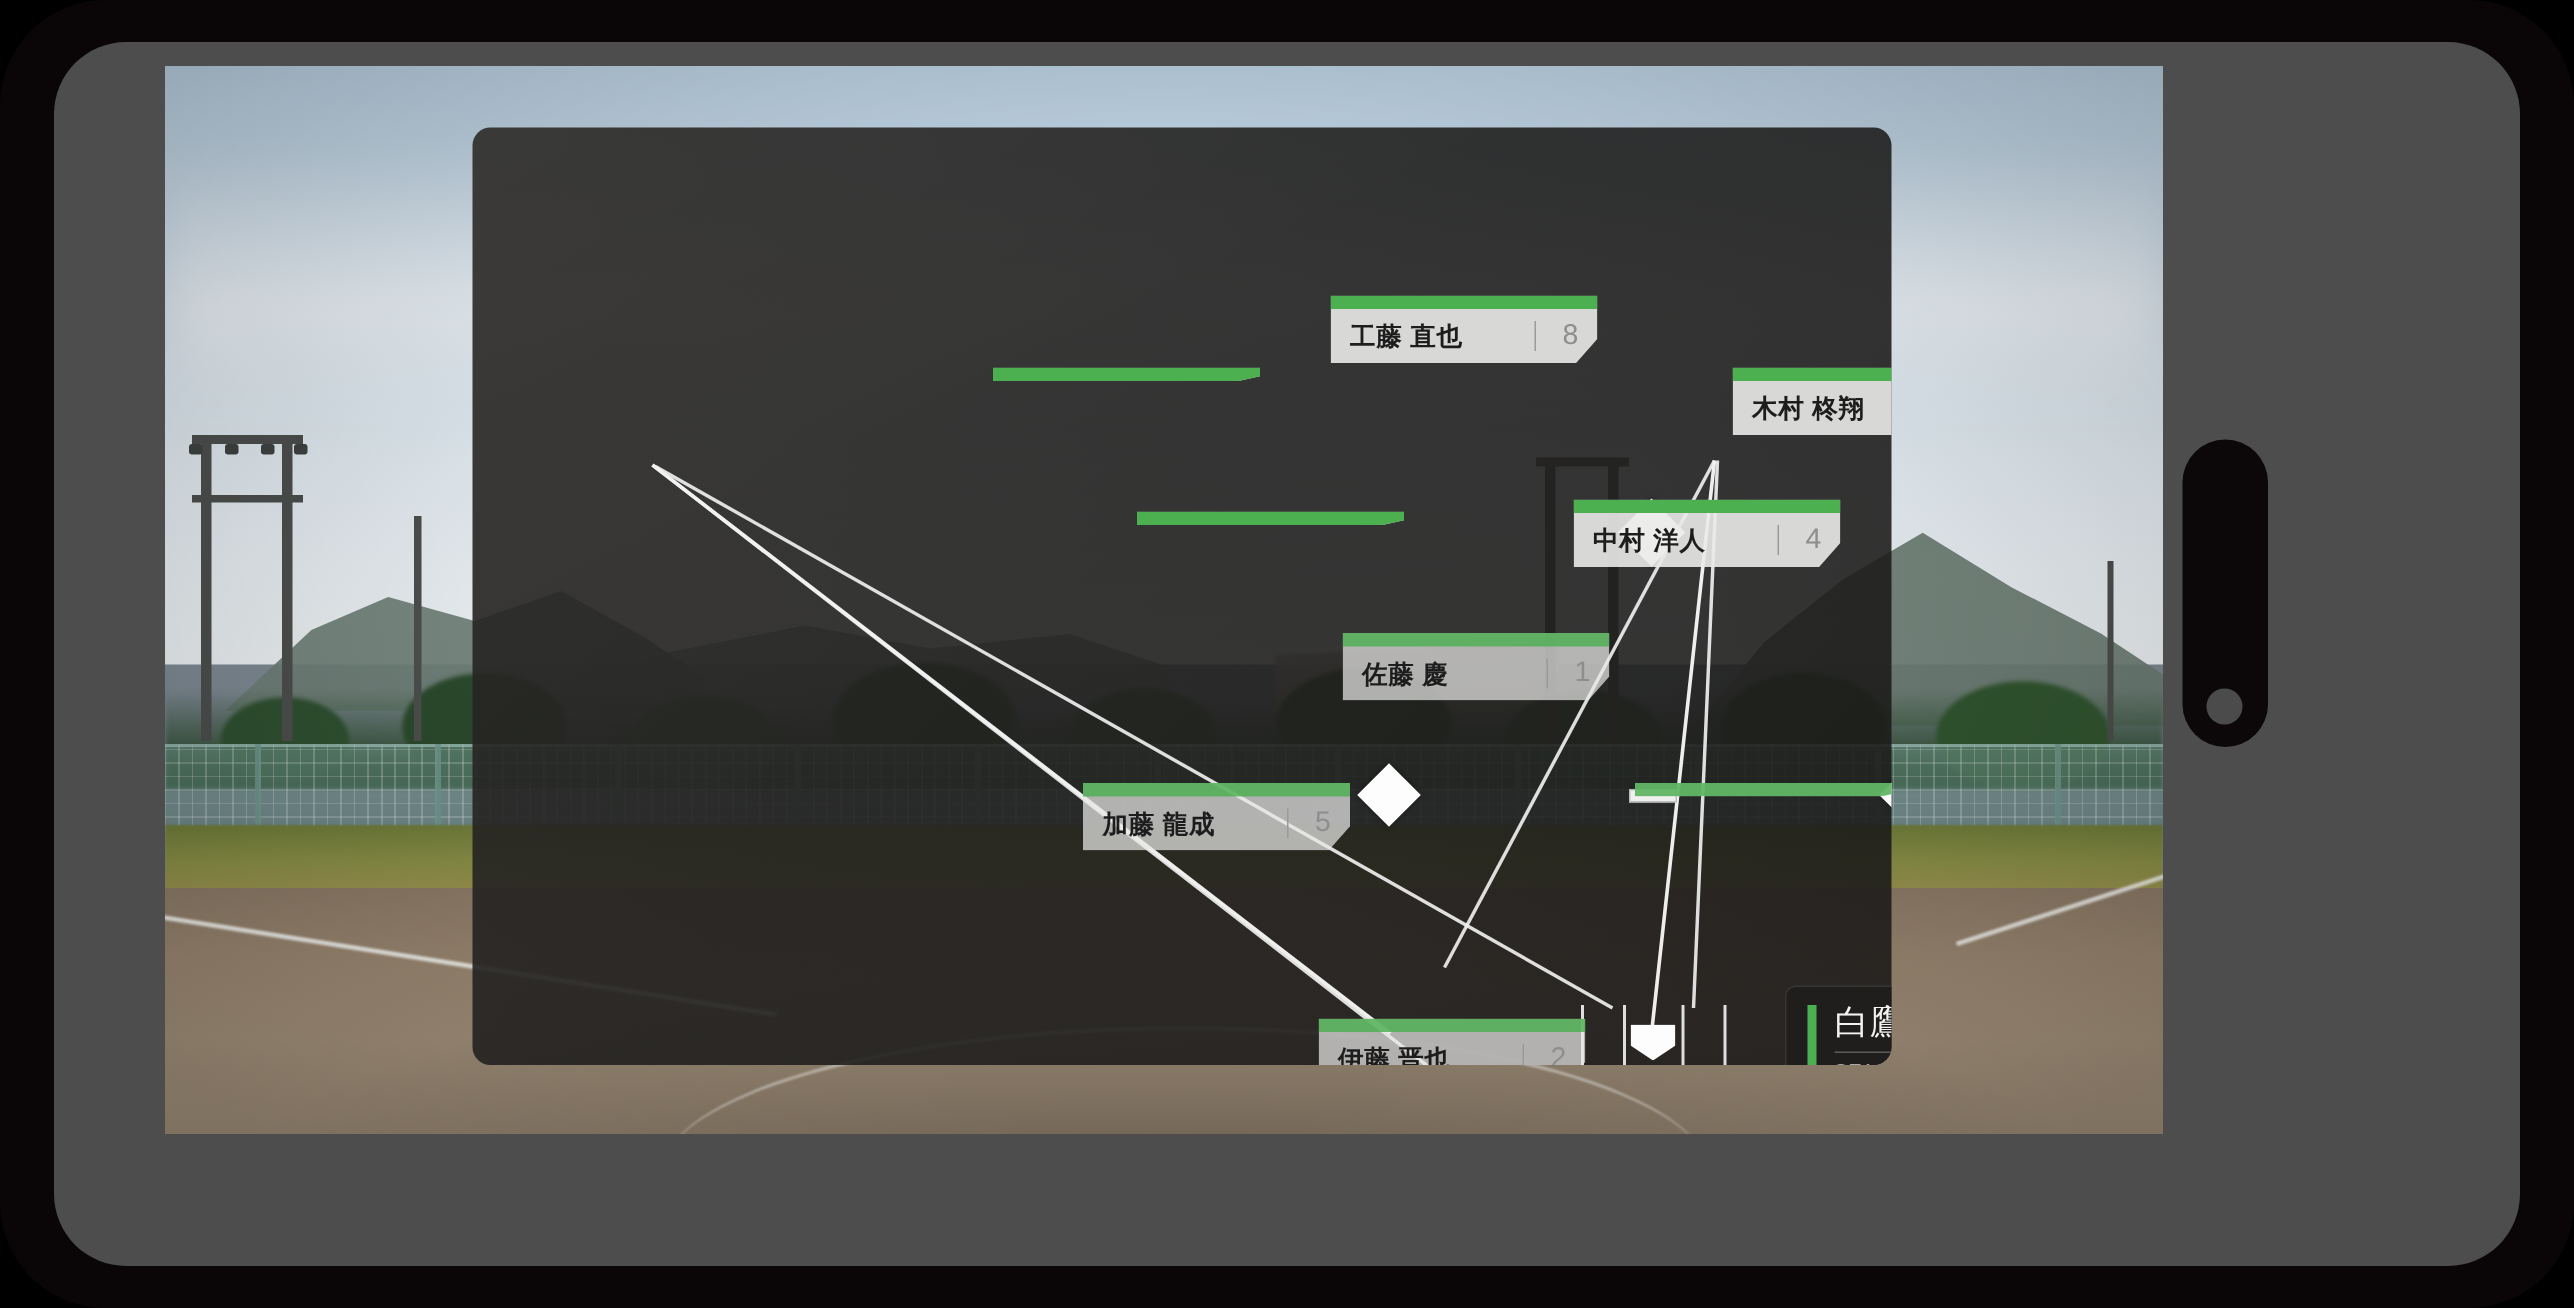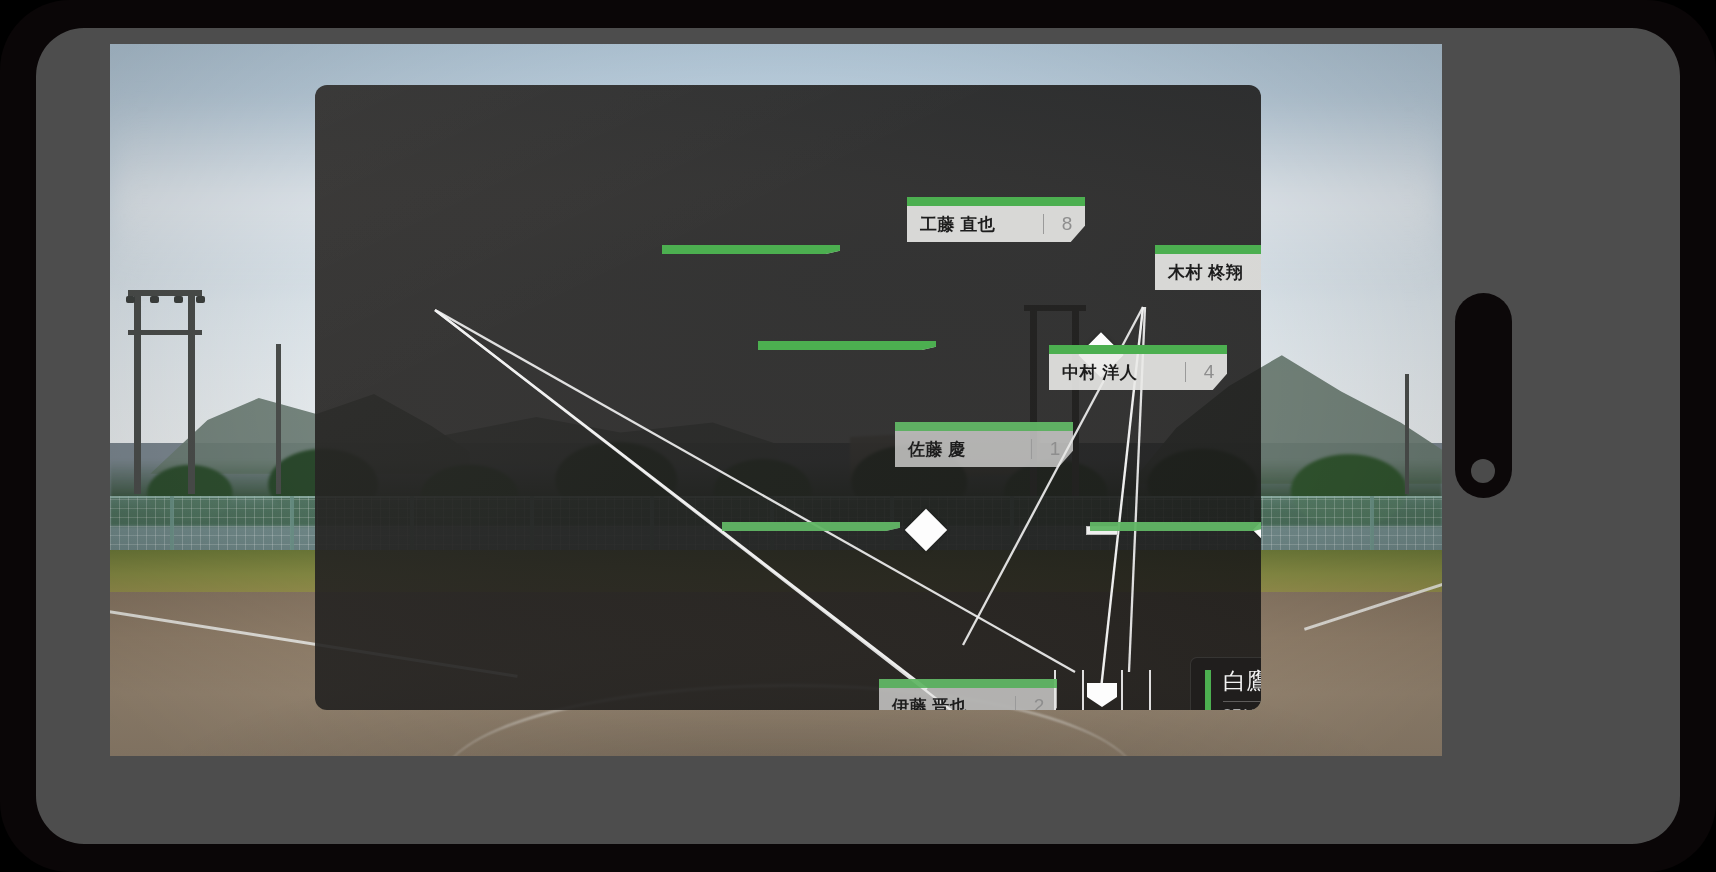--- a/index.html
+++ b/index.html
@@ -316,58 +316,63 @@
       <div id="pitch-rubber"></div>
       <div class="batbox" id="batbox-left"></div>
       <div class="batbox" id="batbox-right"></div>
       <div id="home-plate"></div>
 
       <svg viewBox="0 0 946 625" style="position:absolute;left:0;top:0;width:946px;height:625px;pointer-events:none;">
           <line x1="122" y1="226" x2="760" y2="587" stroke="#f3f3f3" stroke-width="2.3" opacity="0.9"></line>
           <line x1="830" y1="222" x2="814" y2="587" stroke="#f3f3f3" stroke-width="2.3" opacity="0.9"></line>
         </svg>
         <div id="plates-layer">
-          <div class="plate" style="left: 592px; top: 112px;">
+          <div class="plate" style="left: 572px; top: 112px;">
             <div class="plate-bar"></div>
             <div class="plate-body">
               <span class="plate-name">工藤 直也</span>
               <span class="plate-sep"></span>
               <span class="plate-num">8</span>
             </div>
           </div>
           <div class="plate" style="left: 347px; top: 160px;">
             <div class="plate-bar"></div>
           </div>
           <div class="plate" style="left: 840px; top: 160px;">
             <div class="plate-bar"></div>
             <div class="plate-body">
               <span class="plate-name">木村 柊翔</span>
             </div>
           </div>
           <div class="plate" style="left: 443px; top: 256px;">
             <div class="plate-bar"></div>
           </div>
-          <div class="plate" style="left: 734px; top: 260px;">
+          <div class="plate" style="left: 734px; top: 248px;">
             <div class="plate-bar"></div>
             <div class="plate-body">
               <span class="plate-name">中村 洋人</span>
               <span class="plate-sep"></span>
               <span class="plate-num">4</span>
             </div>
           </div>
           <div class="plate translucent" style="left: 580px; top: 337px;">
             <div class="plate-bar"></div>
             <div class="plate-body">
               <span class="plate-name">佐藤 慶</span>
               <span class="plate-sep"></span>
               <span class="plate-num">1</span>
             </div>
           </div>
           <div class="plate translucent" style="left: 407px; top: 437px;">
             <div class="plate-bar"></div>
+            <div class="plate-body">
+              <span class="plate-name">加藤 龍成</span>
+              <span class="plate-sep"></span>
+              <span class="plate-num">5</span>
+            </div>
           </div>
           <div class="plate translucent" style="left: 775px; top: 437px;">
             <div class="plate-bar"></div>
           </div>
           <div class="plate translucent" style="left: 564px; top: 594px;">
             <div class="plate-bar"></div>
             <div class="plate-body">
               <span class="plate-name">伊藤 晋也</span>
               <span class="plate-sep"></span>
               <span class="plate-num">2</span>

